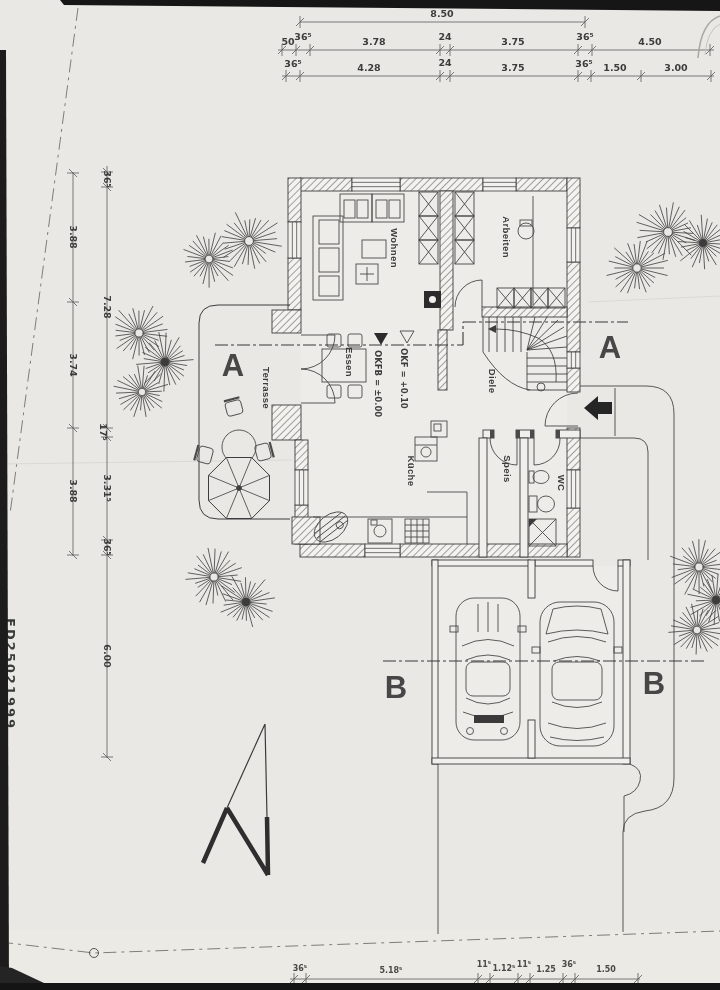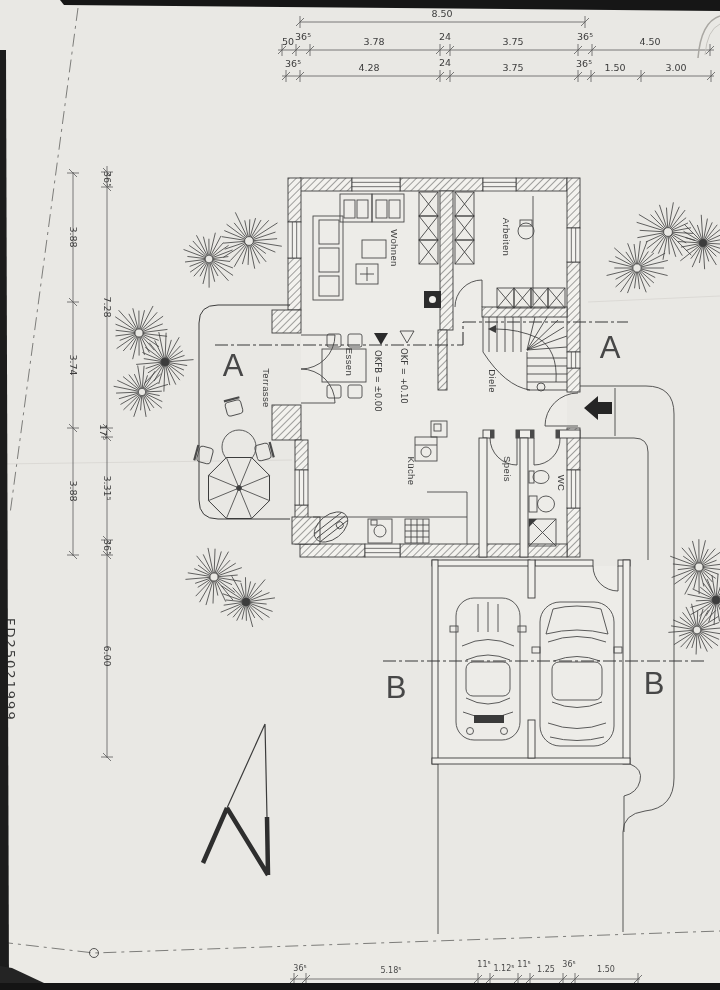--- a/index.html
+++ b/index.html
@@ -1,17 +1,17 @@
 <!DOCTYPE html>
 <html><head>
 <meta charset="utf-8">
 <style>
   html,body{margin:0;padding:0;background:#777;}
   .page{position:relative;width:720px;height:990px;background:#e9e8e4;overflow:hidden;
-        font-family:"DejaVu Sans", sans-serif;}
+        font-family:"DejaVu Sans", sans-serif;font-weight:bold;}
   svg{position:absolute;left:0;top:0;}
   .ink{stroke:#3c3c3c;fill:none;stroke-width:1;}
   .thin{stroke-width:.85;}
   .ink2{stroke:#4a4a4a;fill:none;stroke-width:.9;}
   .wall{fill:url(#hatch);stroke:#3c3c3c;stroke-width:.9;}
   .twall{fill:#f0efeb;stroke:#3c3c3c;stroke-width:.9;}
   .cap{fill:#4a4a4a;}
   .win{fill:#f2f1ed;stroke:#3c3c3c;stroke-width:.8;}
   .winline{stroke:#3c3c3c;stroke-width:.7;}
   .dimline{stroke:#5a5a5a;stroke-width:.8;fill:none;}

